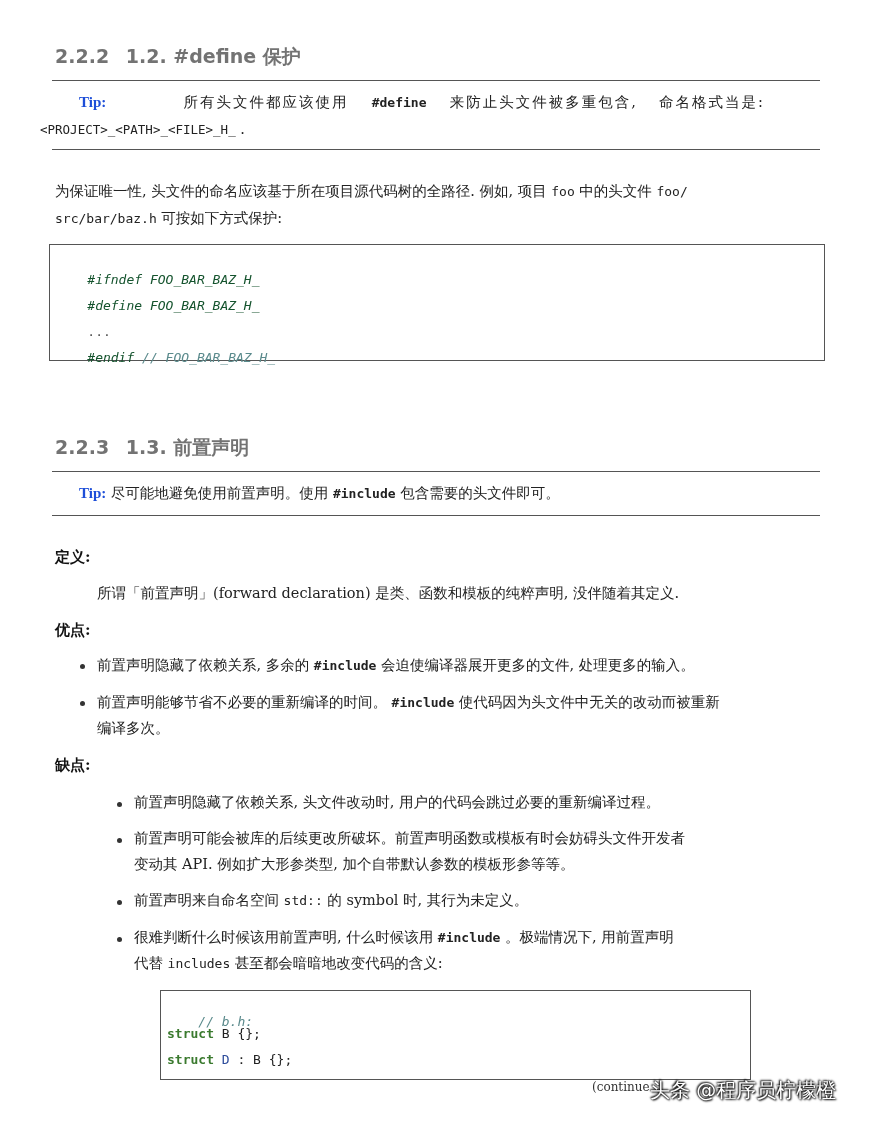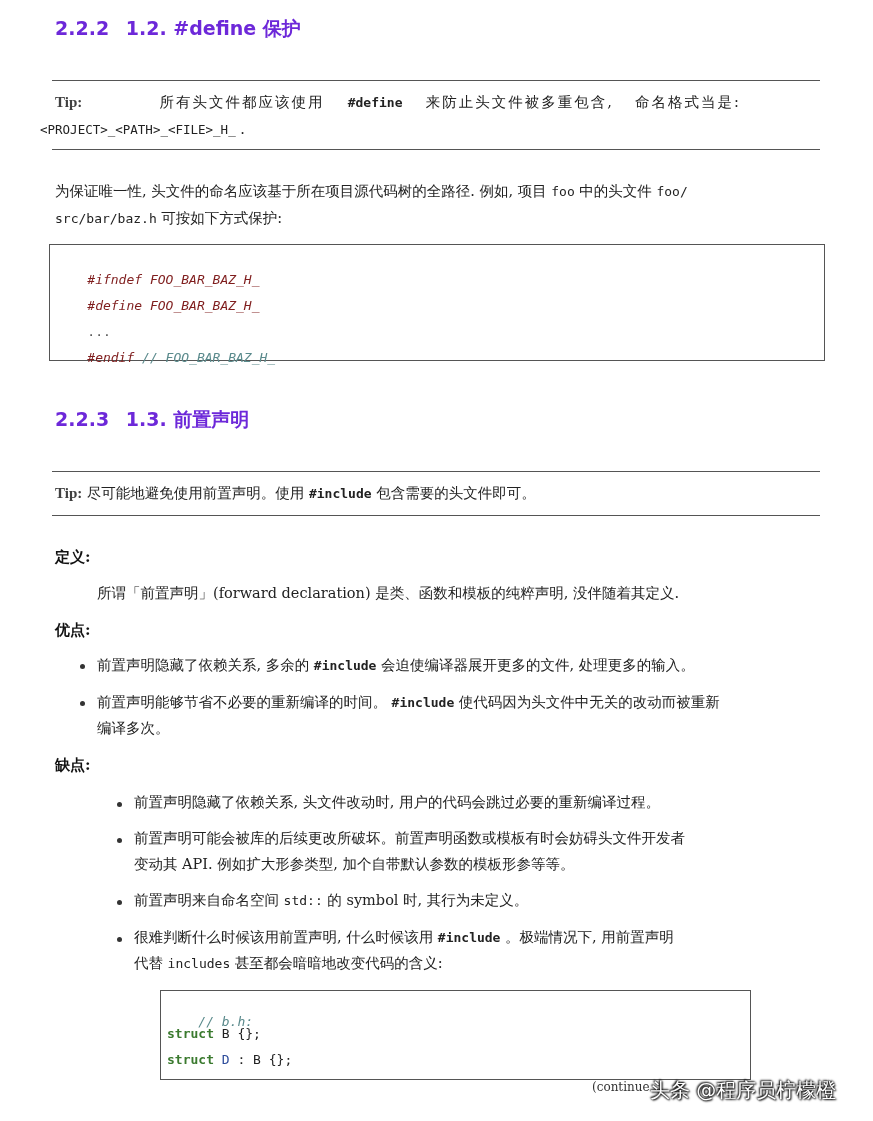--- a/index.html
+++ b/index.html
@@ -4,37 +4,37 @@
 <style>
   html, body { margin: 0; padding: 0; background: #ffffff; }
   body {
     width: 873px; height: 1121px; position: relative; overflow: hidden;
     font-family: "DejaVu Serif", "Liberation Serif", serif;
     color: #222222;
   }
   .abs { position: absolute; }
   .h2 {
     font-family: "DejaVu Sans", "Liberation Sans", sans-serif;
-    font-weight: bold; font-size: 19px; color: #6d28d9;
-    left: 55px; white-space: nowrap;
+    font-weight: bold; font-size: 19px; color: #737373;
+    left: 55px; white-space: nowrap; margin-top: 28px;
   }
   .h2 .num { margin-right: 10px; }
   .rule { position: absolute; left: 52px; width: 768px; height: 1px; background: #555; }
-  .tip-label { font-family: "Liberation Serif", serif; font-weight: bold; font-size: 15px; color: #404040; }
+  .tip-label { font-family: "Liberation Serif", serif; font-weight: bold; font-size: 15px; color: #1d4ed8; margin-left: 24px; }
   .p { font-size: 14.5px; color: #222; white-space: nowrap; }
   .mono { font-family: "DejaVu Sans Mono", "Liberation Mono", monospace; font-size: 13px; }
   .mono-b { font-family: "DejaVu Sans Mono", "Liberation Mono", monospace; font-size: 13px; font-weight: bold; }
   .codebox {
     position: absolute; border: 1px solid #555; background: #fff; box-sizing: border-box;
   }
   .code-line {
     font-family: "DejaVu Sans Mono", "Liberation Mono", monospace;
     font-size: 13px; white-space: pre; position: absolute; left: 6px;
   }
-  .pp { color: #7f1d1d; font-style: italic; }
+  .pp { color: #14532d; font-style: italic; }
   .cm { color: #5a8a8c; font-style: italic; text-align: right; }
   .kw { color: #3b7a2f; font-weight: bold; }
   .ty { color: #2a4a9a; }
   .dots { color: #555; }
   .dt { font-weight: bold; font-size: 15px; color: #111; left: 55px; }
   .bullet { position: absolute; width: 5px; height: 5px; background: #333; border-radius: 50%; }
   .watermark {
     font-family: "DejaVu Sans", sans-serif; font-size: 20px; color: #ffffff;
     text-shadow: 0 0 2px #000, 1px 1px 2px #000, -1px -1px 2px #000;
     white-space: nowrap;

